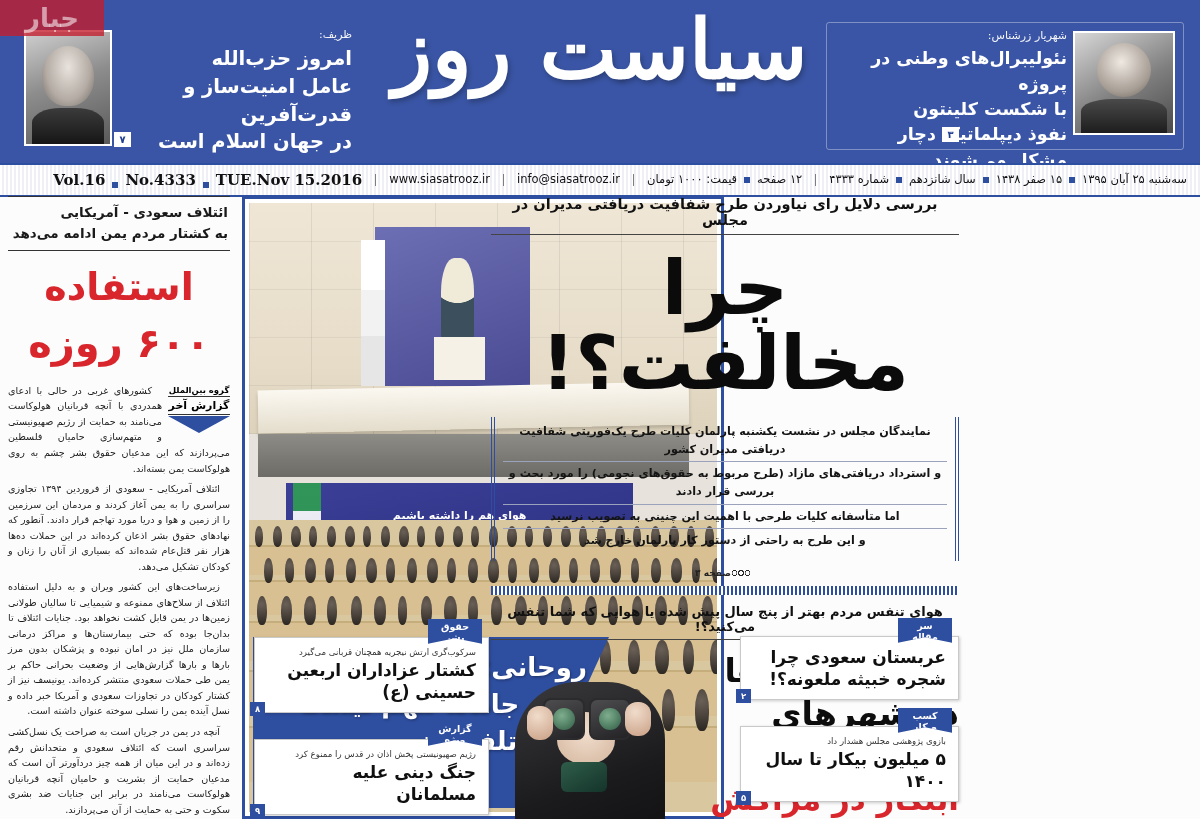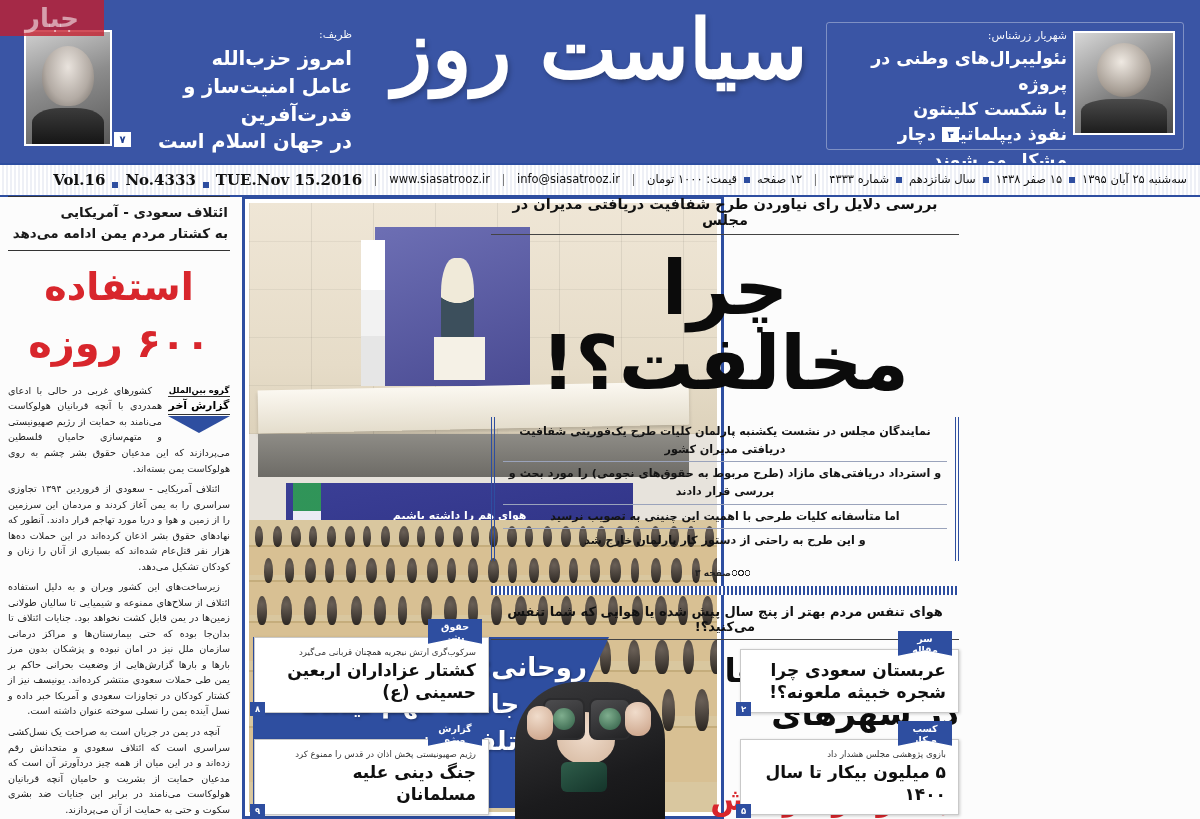--- a/index.html
+++ b/index.html
@@ -520,21 +520,21 @@
         </div>
         <div class="heads2">
           <div class="h-l">تداوم آلاینده‌ها</div>
           <div class="h-l">در شهرهای صنعتی</div>
           <div class="h-red">ابتکار در مراکش</div>
 
         </div>
       </div>
     </div>
 
-    <div class="briefs-grid" style="right:8px;left:732px;bottom:4px;">
+    <div class="briefs-grid" style="right:8px;left:732px;bottom:17px;">
       <div class="briefs-col">
         <div class="brief">
           <div class="tab">
             <div>سر</div>
             <div>مقاله</div>
           </div>
           <div class="bh">عربستان سعودی چرا شجره خبیثه ملعونه؟!</div>
           <div class="bpg">۲</div>
         </div>
         <div class="brief">

